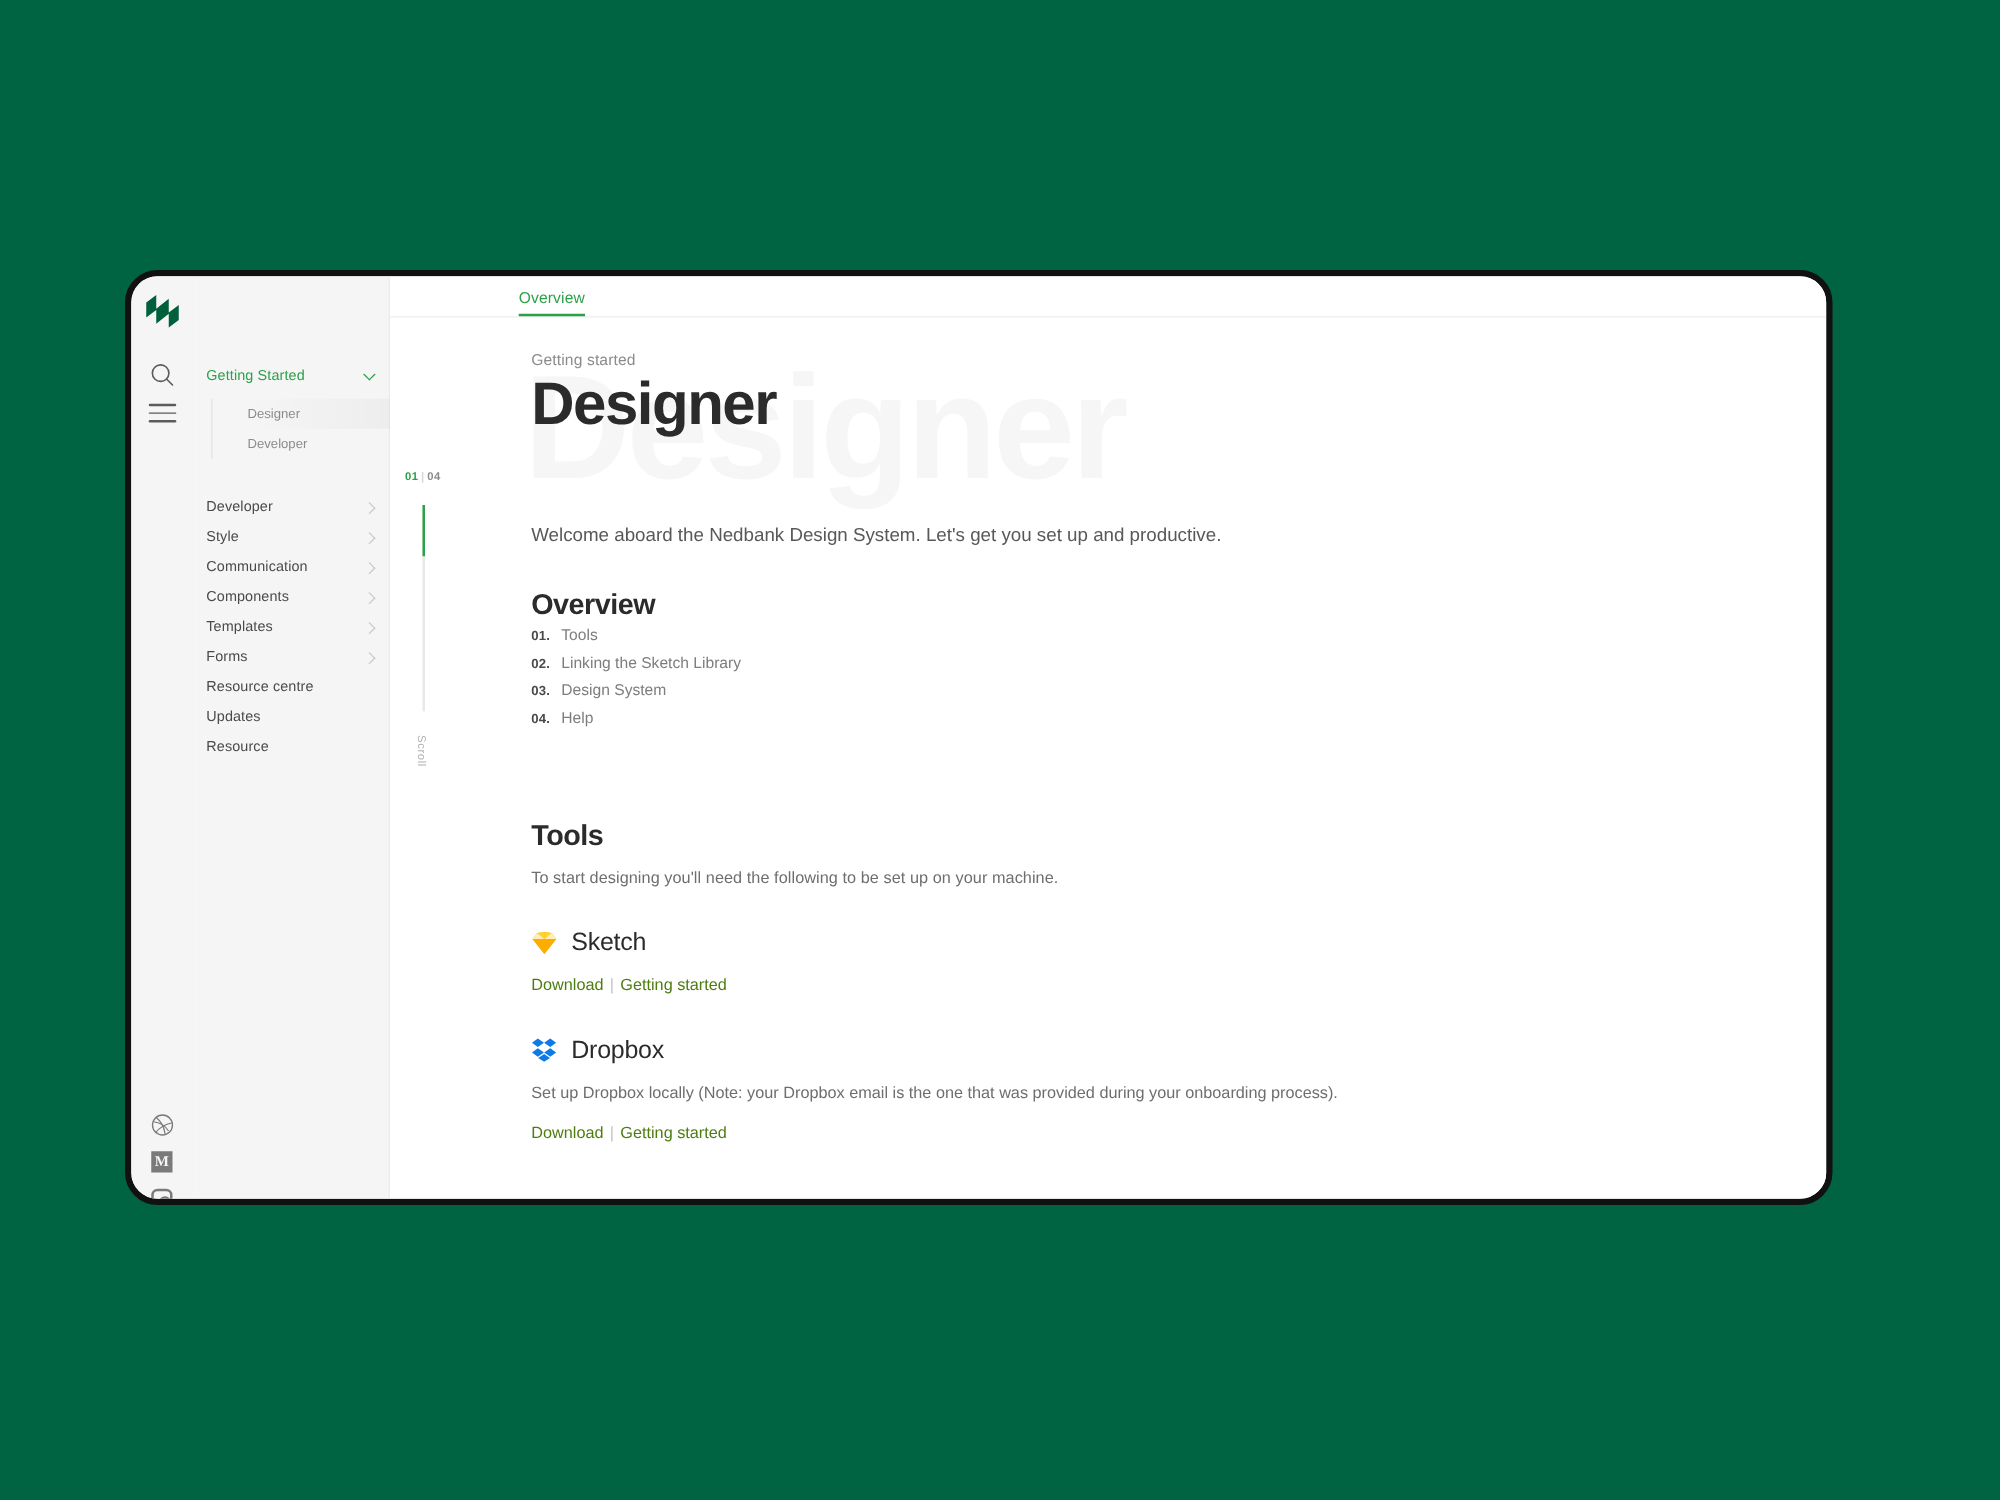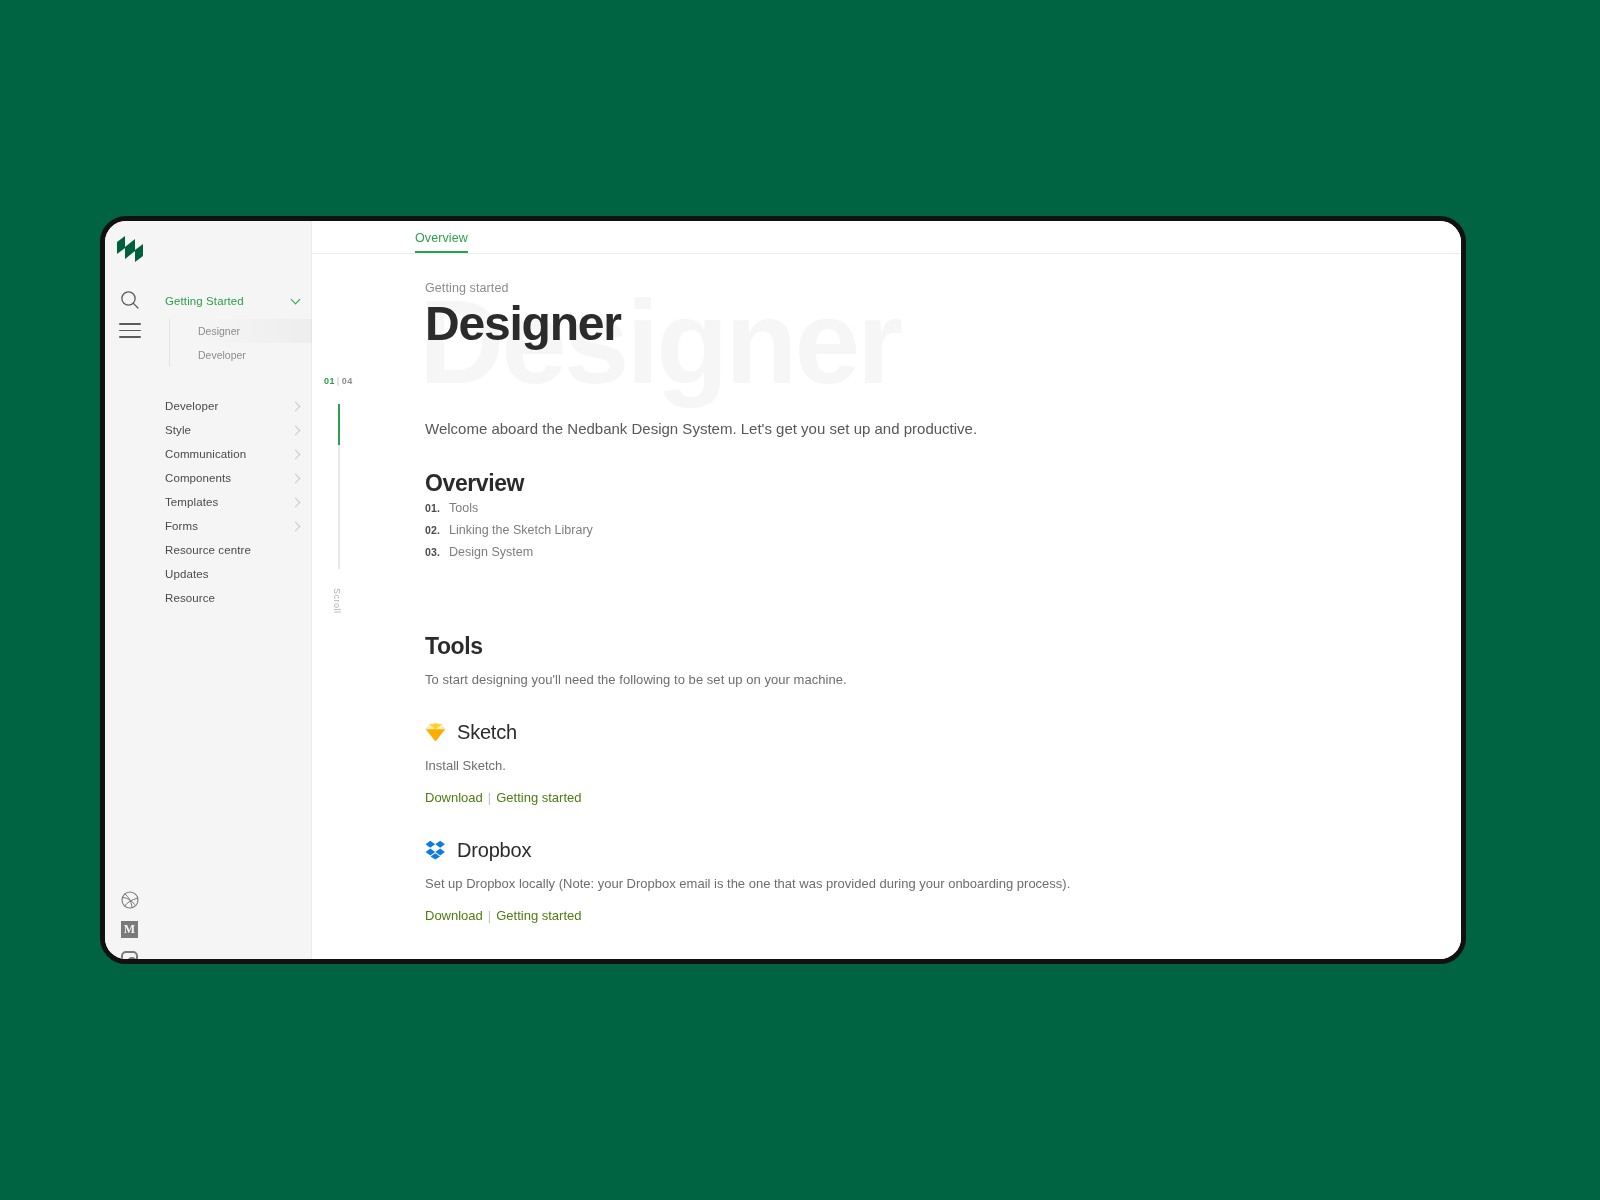--- a/index.html
+++ b/index.html
@@ -491,41 +491,44 @@
           <span class="ov-num">01.</span>
           <span class="ov-label">Tools</span>
         </div>
         <div class="ov-row">
           <span class="ov-num">02.</span>
           <span class="ov-label">Linking the Sketch Library</span>
         </div>
         <div class="ov-row">
           <span class="ov-num">03.</span>
           <span class="ov-label">Design System</span>
+        </div>
+        <div class="ov-row">
+          <span class="ov-num">04.</span>
+          <span class="ov-label">Help</span>
         </div>
       </div>
 
       <h2 class="h2" id="tools-head">Tools</h2>
       <p id="tools-desc">To start designing you'll need the following to be set up on your machine.</p>
 
       <div class="tool-block">
         <div class="tool-head">
           <span>
             <svg class="icon-svg" viewBox="0 0 24 22" width="21" height="19" aria-hidden="true">
               <path d="M5.2 1.6 L12 0.7 L18.8 1.6 L23 7.2 L12 21 L1 7.2 Z" fill="#fdb300"></path>
               <path d="M1 7.2 L23 7.2 L12 21 Z" fill="#fdad00"></path>
               <path d="M5.2 1.6 L12 0.7 L12 7.2 Z" fill="#fdd231"></path>
               <path d="M18.8 1.6 L12 0.7 L12 7.2 Z" fill="#fdd231"></path>
               <path d="M1 7.2 L5.2 1.6 L12 7.2 Z" fill="#feeeb7"></path>
               <path d="M23 7.2 L18.8 1.6 L12 7.2 Z" fill="#feeeb7"></path>
             </svg>
           </span>
           <span class="tool-name">Sketch</span>
         </div>
-        <p class="tool-desc">Install Sketch.</p>
         <div class="tool-links">
           <a>Download</a><span class="pipe">|</span><a>Getting started</a>
         </div>
       </div>
 
       <div class="tool-block">
         <div class="tool-head">
           <span>
             <svg class="icon-svg" viewBox="0 0 24 23" width="21" height="20" aria-hidden="true">
               <path d="M6 1 L0.6 4.9 L6 8.8 L11.6 4.9 Z" fill="#0d7ae5"></path>

